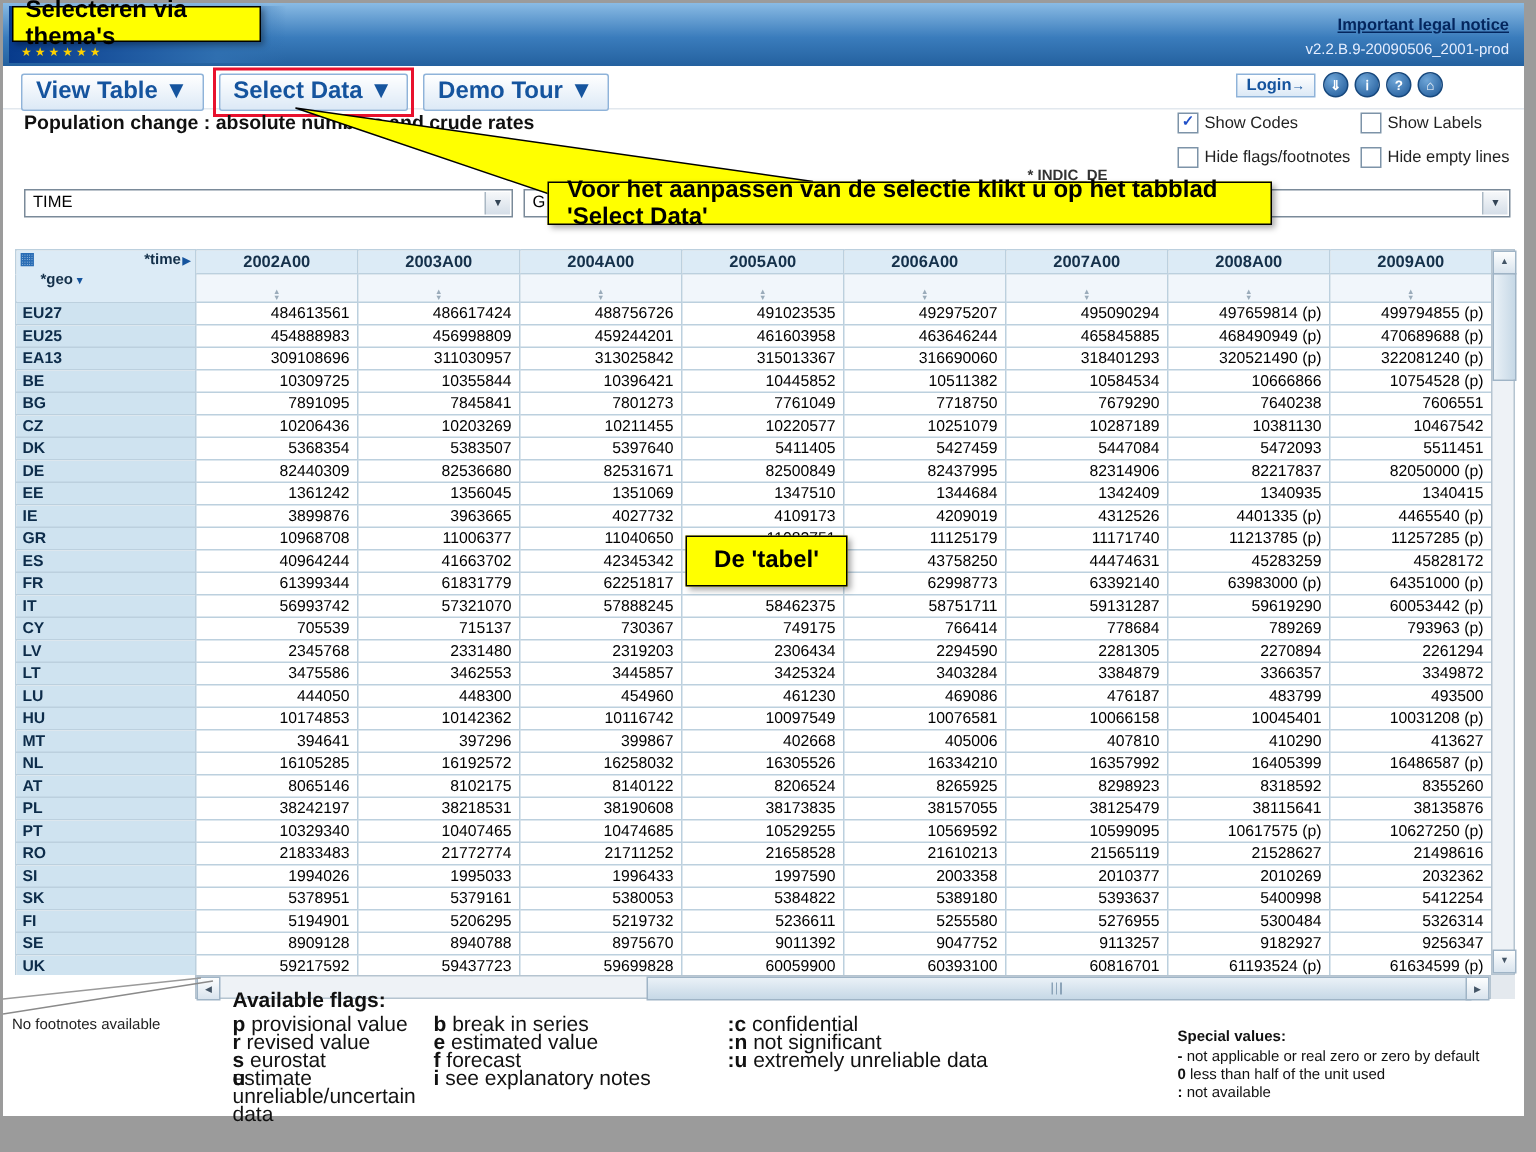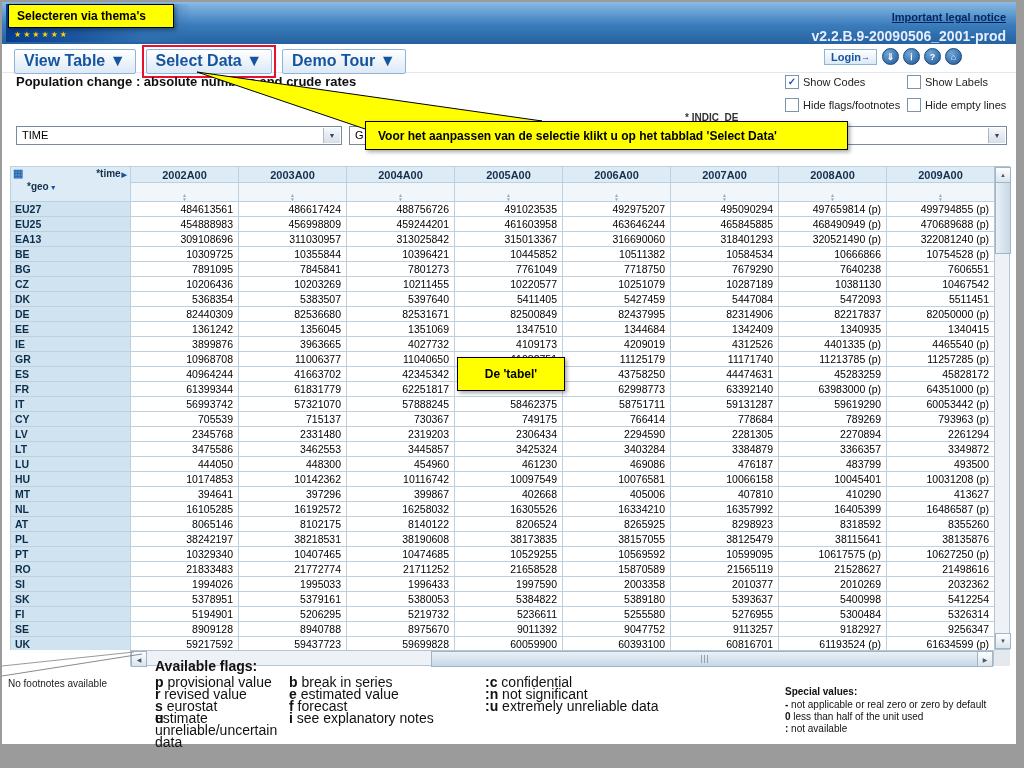--- a/index.html
+++ b/index.html
@@ -8,21 +8,21 @@
 
   
   .app-header{position:absolute;left:0;top:0;width:100%;height:42px;
     background:linear-gradient(180deg,#8abbe4 0%,#3a7cbc 55%,#24619f 100%);}
   .logo{position:absolute;left:4px;top:2px;width:185px;height:38px;
     background:linear-gradient(90deg,#083b8c 0%,#2f6fb0 75%,rgba(47,111,176,0) 100%);}
   .logo-text{position:absolute;left:36px;top:4px;color:#fff;font-weight:bold;font-style:italic;font-size:18px;}
   .logo-stars{position:absolute;left:8px;bottom:3px;color:#ffd200;font-size:8px;letter-spacing:2px;}
   .header-right{position:absolute;right:10px;top:5px;text-align:right;}
   .legal{color:#04265e;font-weight:bold;font-size:11px;text-decoration:underline;cursor:pointer;}
-  .version{color:#e6eeff;font-weight:bold;font-size:14px;margin-top:3px;}
+  .version{color:#e6eeff;font-weight:normal;font-size:10px;margin-top:3px;}
 
   
   .toolbar{position:absolute;left:0;top:42px;width:100%;height:28px;background:#fff;border-bottom:1px solid #e2e8ee;}
   .tabs{position:absolute;left:12px;top:5px;display:flex;gap:10px;}
   .tab{position:relative;padding:2px 9px 3px;background:linear-gradient(#ffffff,#dce9f6);
     border:1px solid #8fb3d9;border-radius:2px;color:#15549e;font-weight:bold;font-size:16px;cursor:pointer;white-space:nowrap;}
   .tab-hl{position:absolute;left:-5px;top:-5px;right:-5px;bottom:-5px;border:2px solid #e8112d;}
   .login-area{position:absolute;right:54px;top:4px;display:flex;align-items:center;gap:5px;}
   .login-btn{border:1px solid #8fb3d9;background:linear-gradient(#ffffff,#dce9f6);color:#15549e;
     font-weight:bold;font-size:11px;padding:1px 6px;display:flex;align-items:center;cursor:pointer;}
@@ -38,21 +38,21 @@
     font-size:10px;line-height:12px;text-align:center;color:#2050c8;font-weight:bold;}
   .indic{position:absolute;left:683px;top:110px;font-size:10px;font-weight:bold;color:#333;text-decoration:underline;}
 
   
   .select{position:absolute;top:124px;height:19px;background:#fff;border:1px solid #7a8a99;
     font-size:11px;line-height:17px;padding-left:5px;color:#000;cursor:pointer;box-sizing:border-box;}
   .dd{position:absolute;right:1px;top:1px;bottom:1px;width:16px;background:linear-gradient(#f6f8fa,#d5dee8);
     border-left:1px solid #aab8c4;display:flex;align-items:center;justify-content:center;font-size:7px;color:#345;}
 
   
-  .callout{position:absolute;background:#ffff00;border:1px solid #000;font-weight:bold;font-size:12px;color:#000;
+  .callout{position:absolute;background:#ffff00;border:1px solid #000;font-weight:bold;font-size:16px;color:#000;
     display:flex;align-items:center;box-shadow:2px 2px 4px rgba(0,0,0,.35);}
   #callout-theme{left:6px;top:2px;width:156px;height:22px;padding-left:8px;z-index:20;}
   #callout-select{left:363px;top:119px;width:469px;height:27px;padding-left:12px;z-index:12;}
   #callout-table{left:455px;top:355px;width:106px;height:32px;justify-content:center;z-index:12;}
   #overlay-svg{position:absolute;left:0;top:0;width:1014px;height:742px;z-index:11;pointer-events:none;}
 
   
   .table-wrap{position:absolute;left:8px;top:164px;width:1000px;height:501px;}
   .viewport{position:absolute;left:0;top:0;width:984px;height:484px;overflow:hidden;}
   table{border-collapse:collapse;table-layout:fixed;width:984px;}
@@ -511,21 +511,21 @@
               <td class="num">10599095</td>
               <td class="num">10617575 (p)</td>
               <td class="num">10627250 (p)</td>
             </tr>
             <tr>
               <td class="geo">RO</td>
               <td class="num">21833483</td>
               <td class="num">21772774</td>
               <td class="num">21711252</td>
               <td class="num">21658528</td>
-              <td class="num">15870589</td>
+              <td class="num">21610213</td>
               <td class="num">21565119</td>
               <td class="num">21528627</td>
               <td class="num">21498616</td>
             </tr>
             <tr>
               <td class="geo">SI</td>
               <td class="num">1994026</td>
               <td class="num">1995033</td>
               <td class="num">1996433</td>
               <td class="num">1997590</td>

